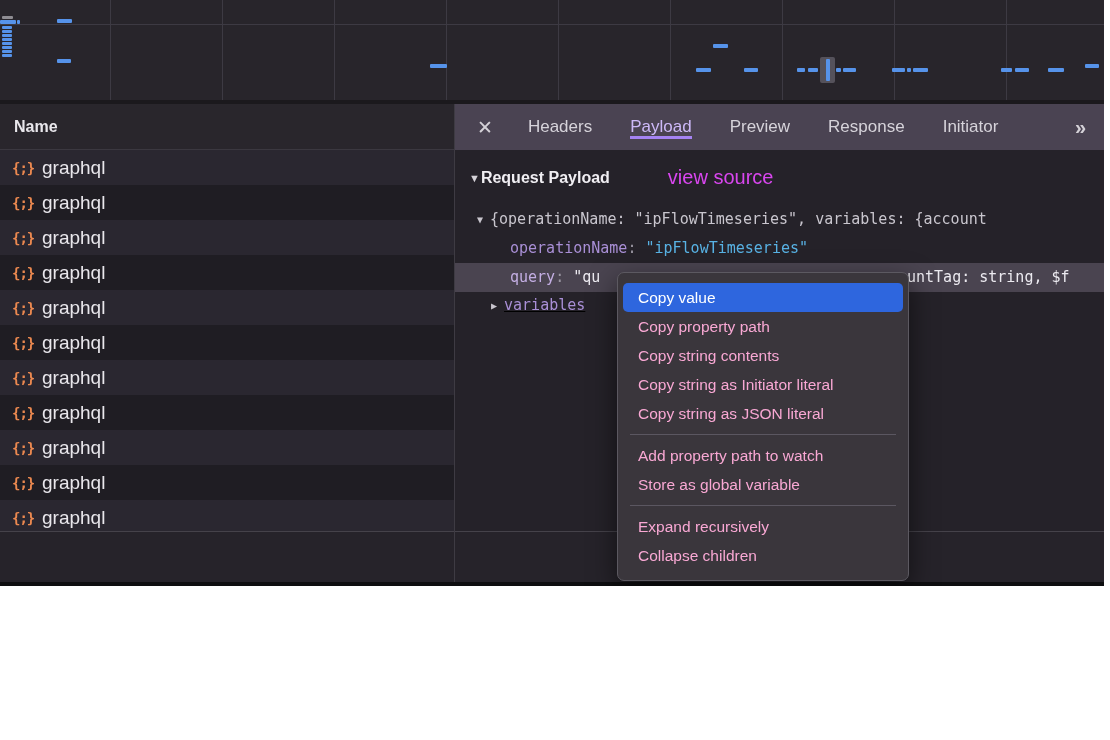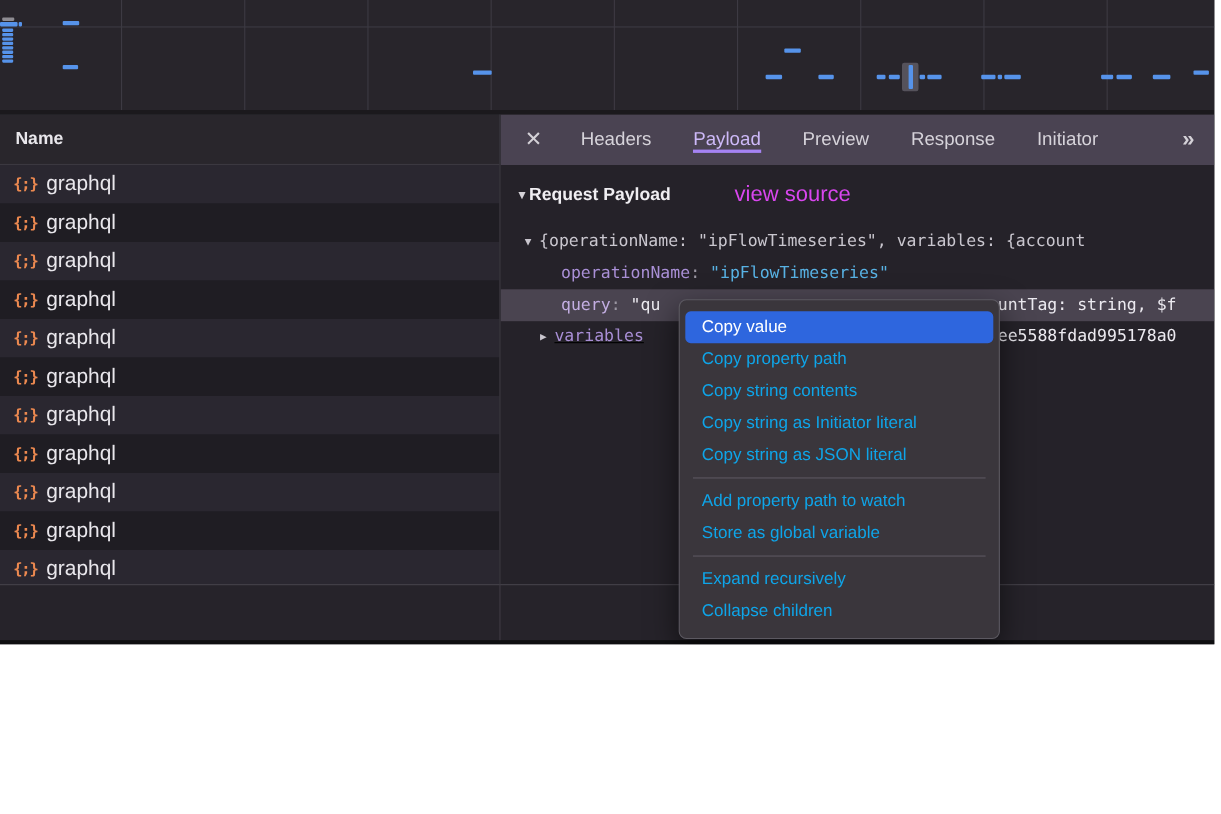--- a/index.html
+++ b/index.html
@@ -55,21 +55,21 @@
   .frag{position:absolute;left:452px;top:0;}
   
   #footer{position:absolute;left:0;bottom:4px;width:1104px;height:51px;background:#26232a;border-top:1px solid #45424a;}
   #bottom-edge{position:absolute;left:0;bottom:0;width:1104px;height:4px;background:#0e0e10;}
   
   #context-menu{
     position:absolute;left:617px;top:272px;width:292px;z-index:20;
     background:#3a363c;border:1px solid #5c5961;border-radius:7px;
     padding:10px 0;box-shadow:0 10px 28px rgba(0,0,0,.55);
   }
-  .menu-item{height:29px;line-height:29px;color:#0ea5e9;font-size:15.5px;padding:0 20px;white-space:nowrap;cursor:default;}
+  .menu-item{height:29px;line-height:29px;color:#f9a8d4;font-size:15.5px;padding:0 20px;white-space:nowrap;cursor:default;}
   .menu-item.highlighted{margin:0 5px;padding:0 15px;border-radius:5px;color:#ffffff;}
   .menu-sep{height:1px;background:#5b5761;margin:6px 12px;}
 </style>
 </head>
 <body>
 
 <div id="app">
 
   <div id="overview">
     <div id="grid-container">
@@ -184,21 +184,21 @@
     </div>
     <div id="payload-area">
       <div id="section-header">
         <span id="section-triangle">▼</span>
         <span id="section-title">Request Payload</span>
         <span id="view-source">view source</span>
       </div>
       <div id="row-root" class="code-row code"><span class="tree-triangle">▼</span><span>{operationName: "ipFlowTimeseries", variables: {account</span></div>
       <div id="row-op" class="code-row code"><span class="k">operationName</span><span class="punct">: </span><span class="str">"ipFlowTimeseries"</span></div>
       <div id="row-query" class="code-row code"><span class="k-sel">query</span><span class="punct">: </span><span class="plain">"qu</span><span class="frag plain">untTag: string, $f</span></div>
-      <div id="row-vars" class="code-row code"><span class="tree-triangle">▶</span><span class="k">variables</span><span class="frag plain">ee5588fdad995178a0</span></div>
+      <div id="row-vars" class="code-row code"><span class="tree-triangle">▶</span><span class="k">variables</span></div>
     </div>
   </div>
 
   <div id="footer"></div>
   <div id="bottom-edge"></div>
 
   <div id="context-menu">
       <div class="menu-item highlighted" style="background: rgb(46, 102, 222);">Copy value</div>
       <div class="menu-item">Copy property path</div>
       <div class="menu-item">Copy string contents</div>

